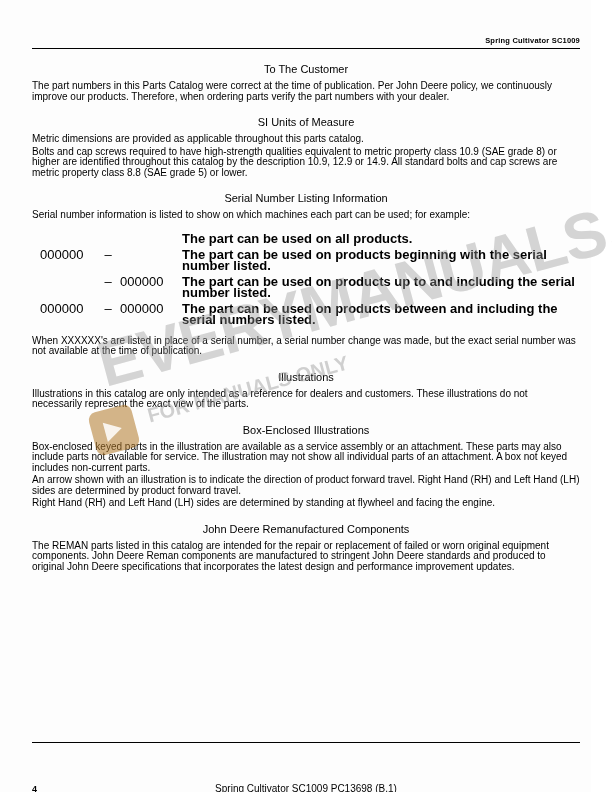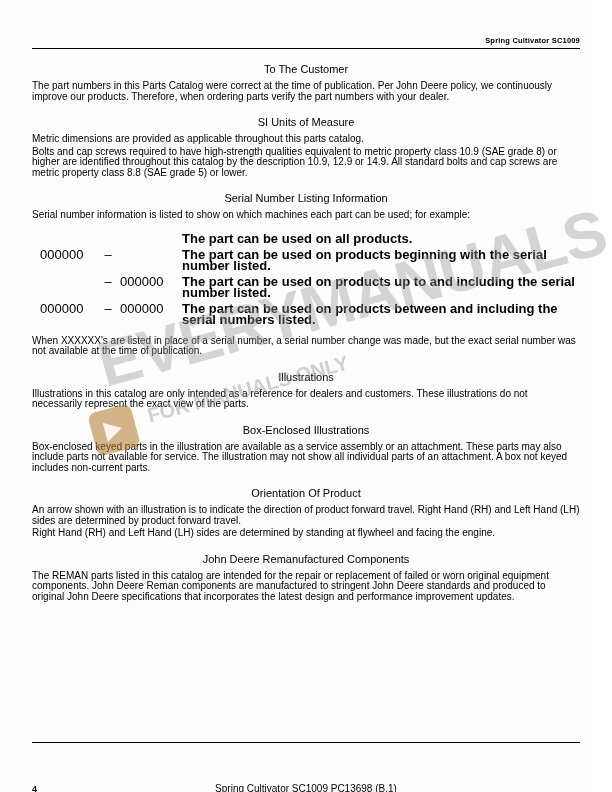--- a/index.html
+++ b/index.html
@@ -219,21 +219,20 @@
       </table>
 
     <p class="body">When XXXXXX's are listed in place of a serial number, a serial number change was made, but the exact serial number was not available at the time of publication.</p>
 
     <h2 class="section">Illustrations</h2>
     <p class="body">Illustrations in this catalog are only intended as a reference for dealers and customers.  These illustrations do not necessarily represent the exact view of the parts.</p>
 
     <h2 class="section">Box-Enclosed Illustrations</h2>
     <p class="body">Box-enclosed keyed parts in the illustration are available as a service assembly or an attachment.  These parts may also include parts not available for service.  The illustration may not show all individual parts of an attachment.  A box not keyed includes non-current parts.</p>
 
-    <h2 class="section">Orientation Of Product</h2>
     <p class="body">An arrow shown with an illustration is to indicate the direction of product forward travel.  Right Hand (RH) and Left Hand (LH) sides are determined by product forward travel.</p>
 
     <p class="body">Right Hand (RH) and Left Hand (LH) sides are determined by standing at flywheel and facing the engine.</p>
 
     <h2 class="section">John Deere Remanufactured Components</h2>
     <p class="body">The REMAN parts listed in this catalog are intended for the repair or replacement of failed or worn original equipment components.  John Deere Reman components are manufactured to stringent John Deere standards and produced to original John Deere specifications that incorporates the latest design and performance improvement updates.</p>
 
   </div>
 
   <div class="footer">

